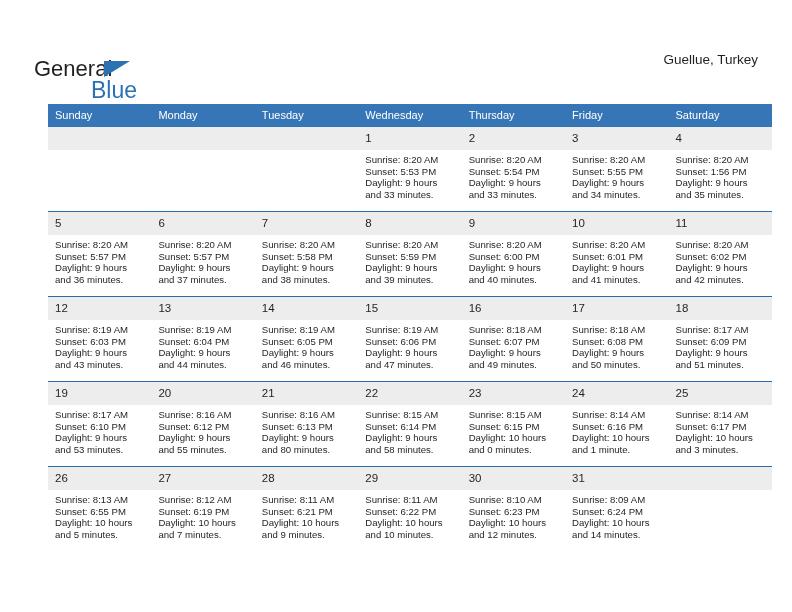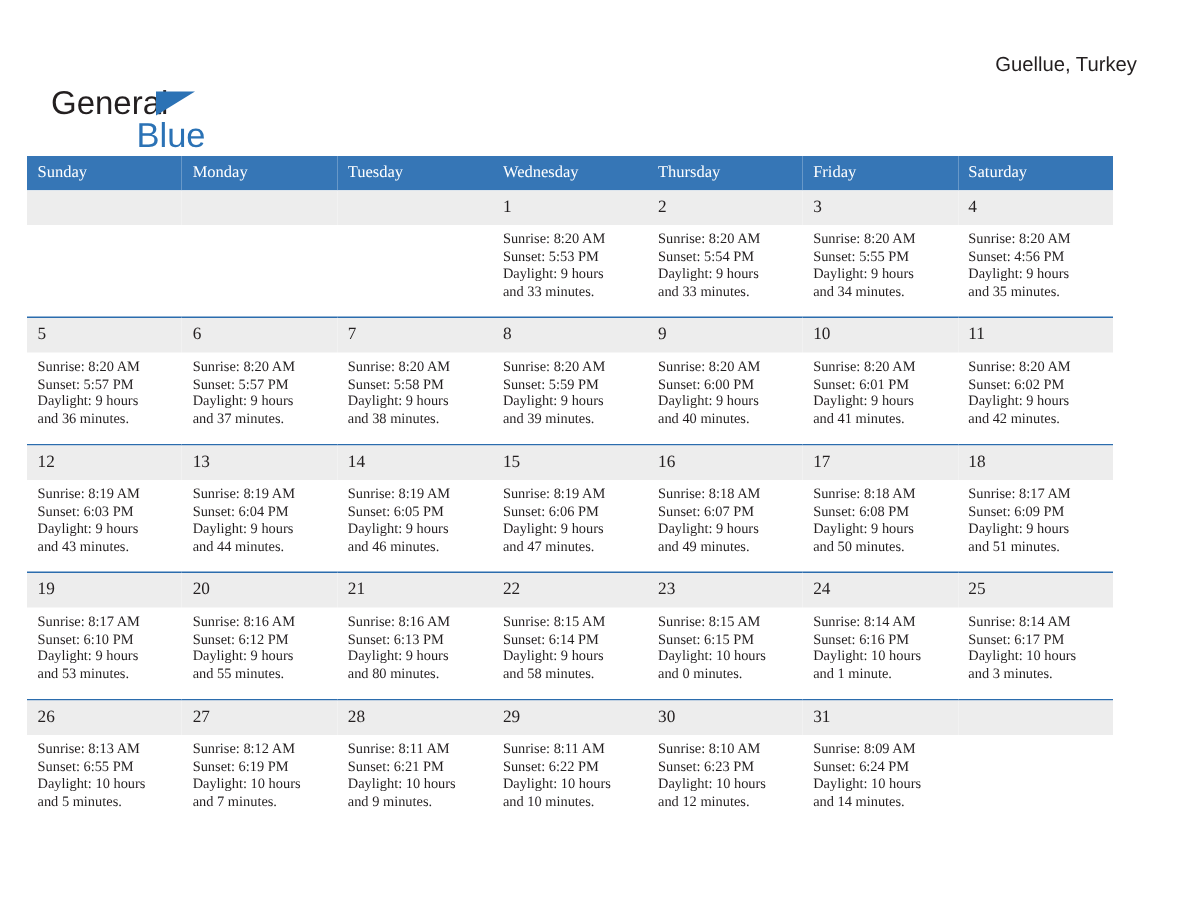--- a/index.html
+++ b/index.html
@@ -74,33 +74,32 @@
   .cal-title {
     font-size: 27px;
     color: #231f20;
     line-height: 32px;
     white-space: nowrap;
   }
   .cal-subtitle {
     font-size: 13.5px;
     color: #231f20;
     line-height: 20px;
-    margin-top: 3px;
+    margin-top: 20px;
     white-space: nowrap;
   }
 
   
   .calendar {
     position: absolute;
-    left: 18px;
+    left: 48px;
     top: 104px;
     width: 724px;
     border-collapse: collapse;
     table-layout: fixed;
-    font-family: Liberation Serif, serif;
   }
   .calendar th {
     background: #3676b6;
     color: #ffffff;
     font-weight: normal;
     font-size: 11px;
     text-align: left;
     padding: 5px 0 5px 7px;
     line-height: 13px;
     height: 13px;
@@ -237,21 +236,21 @@
                 <div>Daylight: 9 hours</div>
                 <div>and 34 minutes.</div>
               </div>
             </div>
           </td>
           <td>
             <div class="daycell">
               <div class="daynum">4</div>
               <div class="dayinfo">
                 <div>Sunrise: 8:20 AM</div>
-                <div>Sunset: 4:56 PM</div>
+                <div>Sunset: 1:56 PM</div>
                 <div>Daylight: 9 hours</div>
                 <div>and 35 minutes.</div>
               </div>
             </div>
           </td>
         </tr>
         <tr>
           <td>
             <div class="daycell">
               <div class="daynum">5</div>

